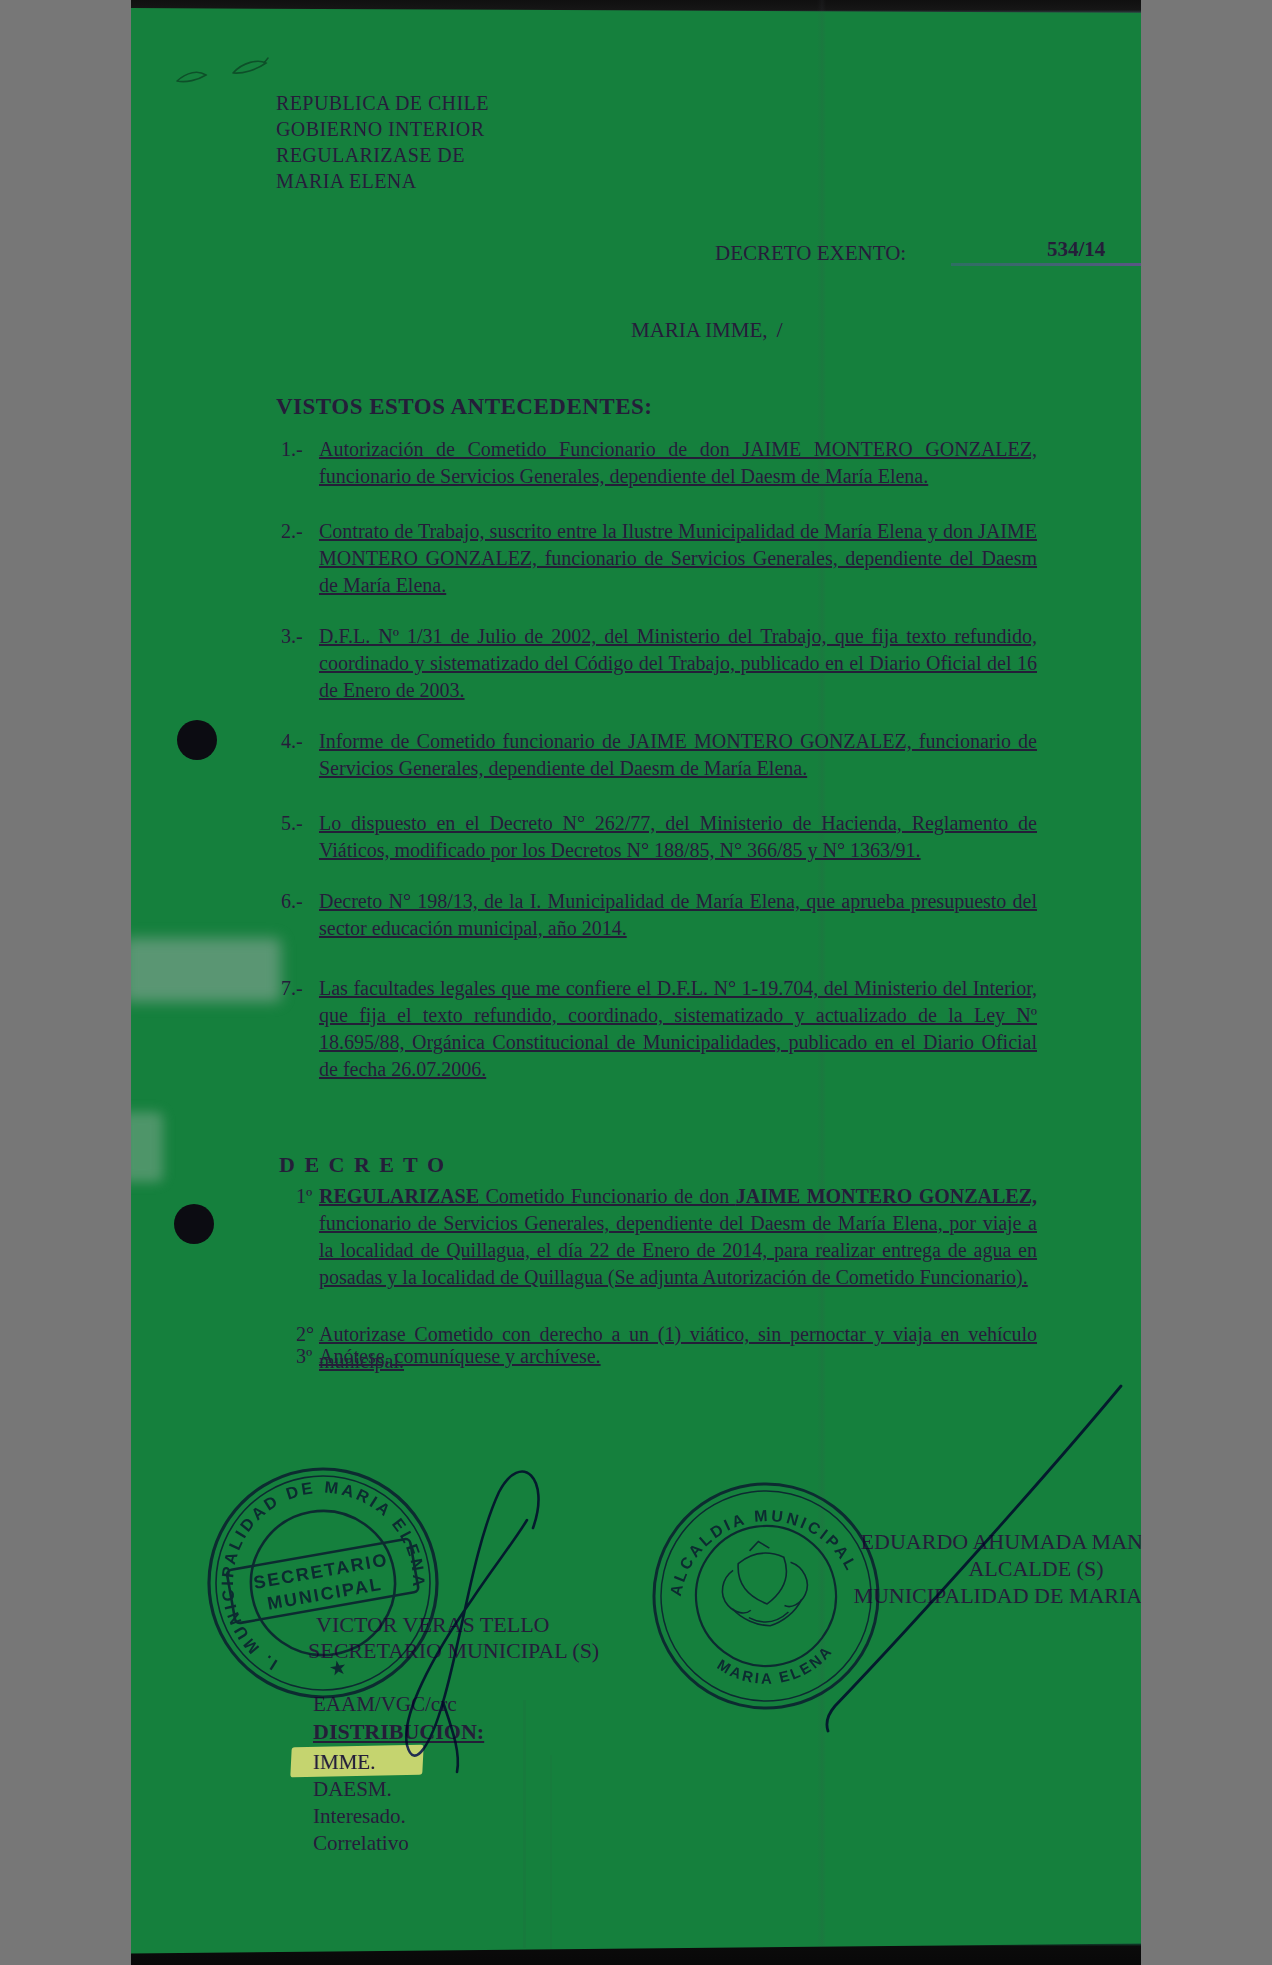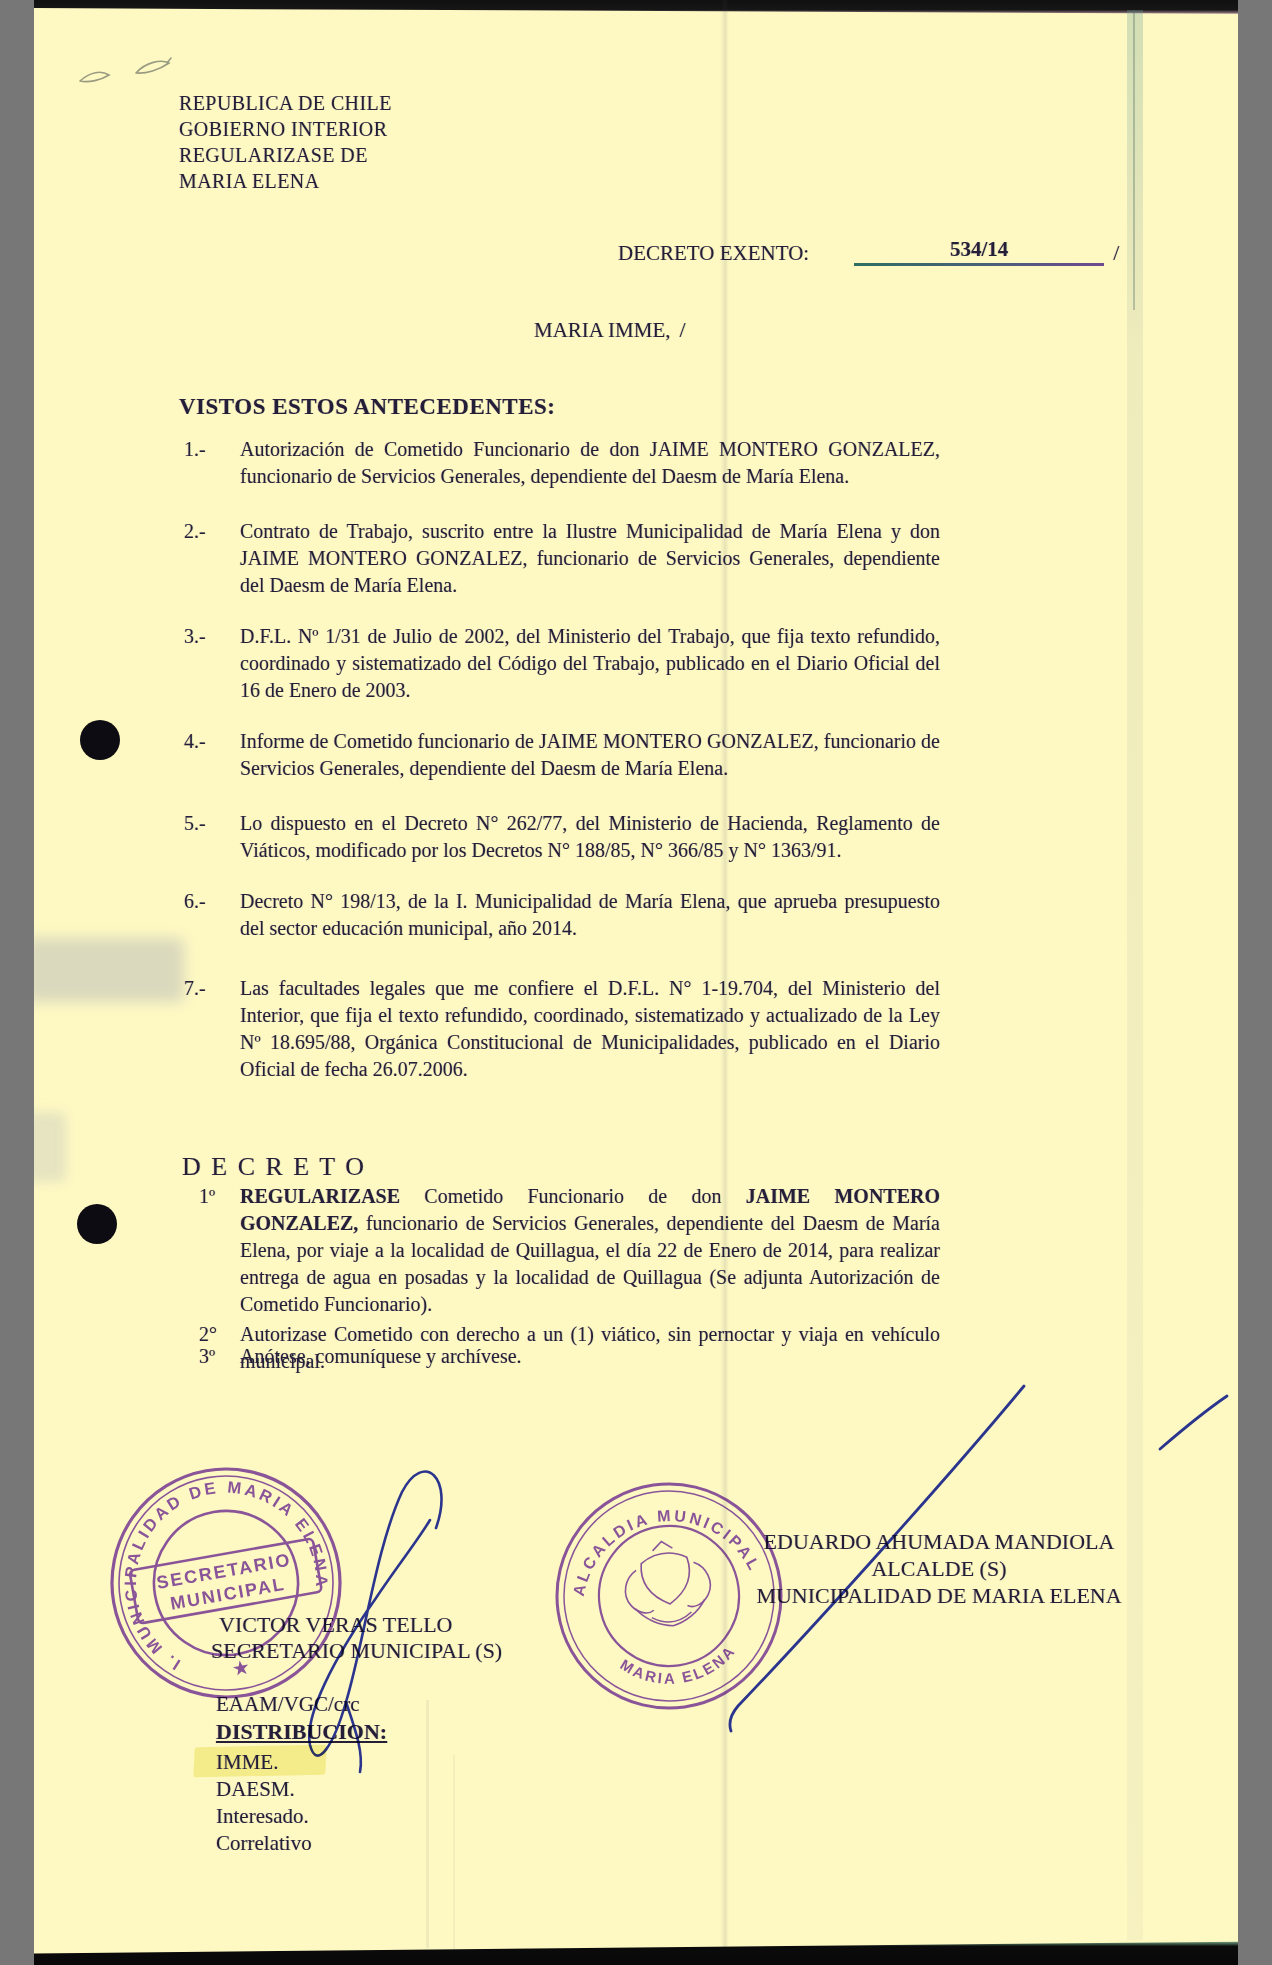--- a/index.html
+++ b/index.html
@@ -1,18 +1,18 @@
 <!DOCTYPE html>
 <html><head>
 <meta charset="utf-8">
 <style>
   html,body{margin:0;padding:0;background:#777;}
   .page{
-    position:relative;width:1204px;height:1965px;margin:0 auto;
-    background:#fef9c3;overflow:hidden;
+    position:relative;width:1010px;height:1965px;margin:0 auto;
+    background:#15803d;overflow:hidden;
     font-family:"Liberation Serif",serif;color:#241e38;
   }
   .ink{ text-shadow:0.7px 0 0 rgba(0,115,75,.18), -0.7px 0 0 rgba(140,0,140,.18); }
 
   
   .bar-top{position:absolute;left:0;top:0;width:1272px;height:14px;
     background:linear-gradient(to bottom,#101010 0%,#161616 70%,rgba(90,30,110,.5) 100%);
     clip-path:polygon(0 0,100% 0,100% 100%,0 58%);}
   .bar-bottom{position:absolute;left:0;bottom:0;width:1272px;height:24px;
     background:linear-gradient(to bottom,rgba(25,125,105,.55) 0%,#0b0b0b 22%,#080808 100%);
@@ -43,26 +43,26 @@
     border-image:linear-gradient(90deg,#2e6f62 0%,#4a5f7a 55%,#6f4a92 100%) 1;
     padding-bottom:1px;}
   .decree-line{left:584px;top:237px;align-items:flex-end;}
   .decree-line .ufield{width:250px;margin-left:45px;font-weight:bold;}
   .date-line{left:500px;top:317px;}
   .date-line .ufield{width:437px;margin-left:16px;padding-right:95px;}
   .slash{margin-left:9px;font-size:22px;}
 
   
   .vistos-heading{position:absolute;left:145px;top:394px;font-size:23px;font-weight:bold;letter-spacing:.5px;}
-  .decreto-heading{position:absolute;left:148px;top:1152px;font-size:26px;font-weight:normal;letter-spacing:2px;}
+  .decreto-heading{position:absolute;left:148px;top:1152px;font-size:22px;font-weight:bold;letter-spacing:2px;}
 
   
   .item{position:absolute;left:148px;width:758px;font-size:20px;line-height:27px;}
   .item .num{position:absolute;left:2px;top:0;}
-  .item .body{margin-left:58px;text-align:justify;}
+  .item .body{margin-left:40px;text-align:justify;text-decoration:underline;}
   .ditem .num{left:17px;}
   .b{font-weight:bold;}
 
   
   .sig{position:absolute;font-size:22px;white-space:nowrap;}
   .sig-right{position:absolute;left:712px;top:1528px;width:386px;text-align:center;font-size:22px;line-height:27px;}
   .foot{position:absolute;left:182px;font-size:21px;white-space:nowrap;}
   .dist-head{font-size:22px;font-weight:bold;text-decoration:underline;}
   .highlight{position:absolute;left:160px;top:1746px;width:132px;height:30px;background:#f1e97c;
     opacity:.8;transform:rotate(-1.2deg) skewX(-4deg);border-radius:3px;}

